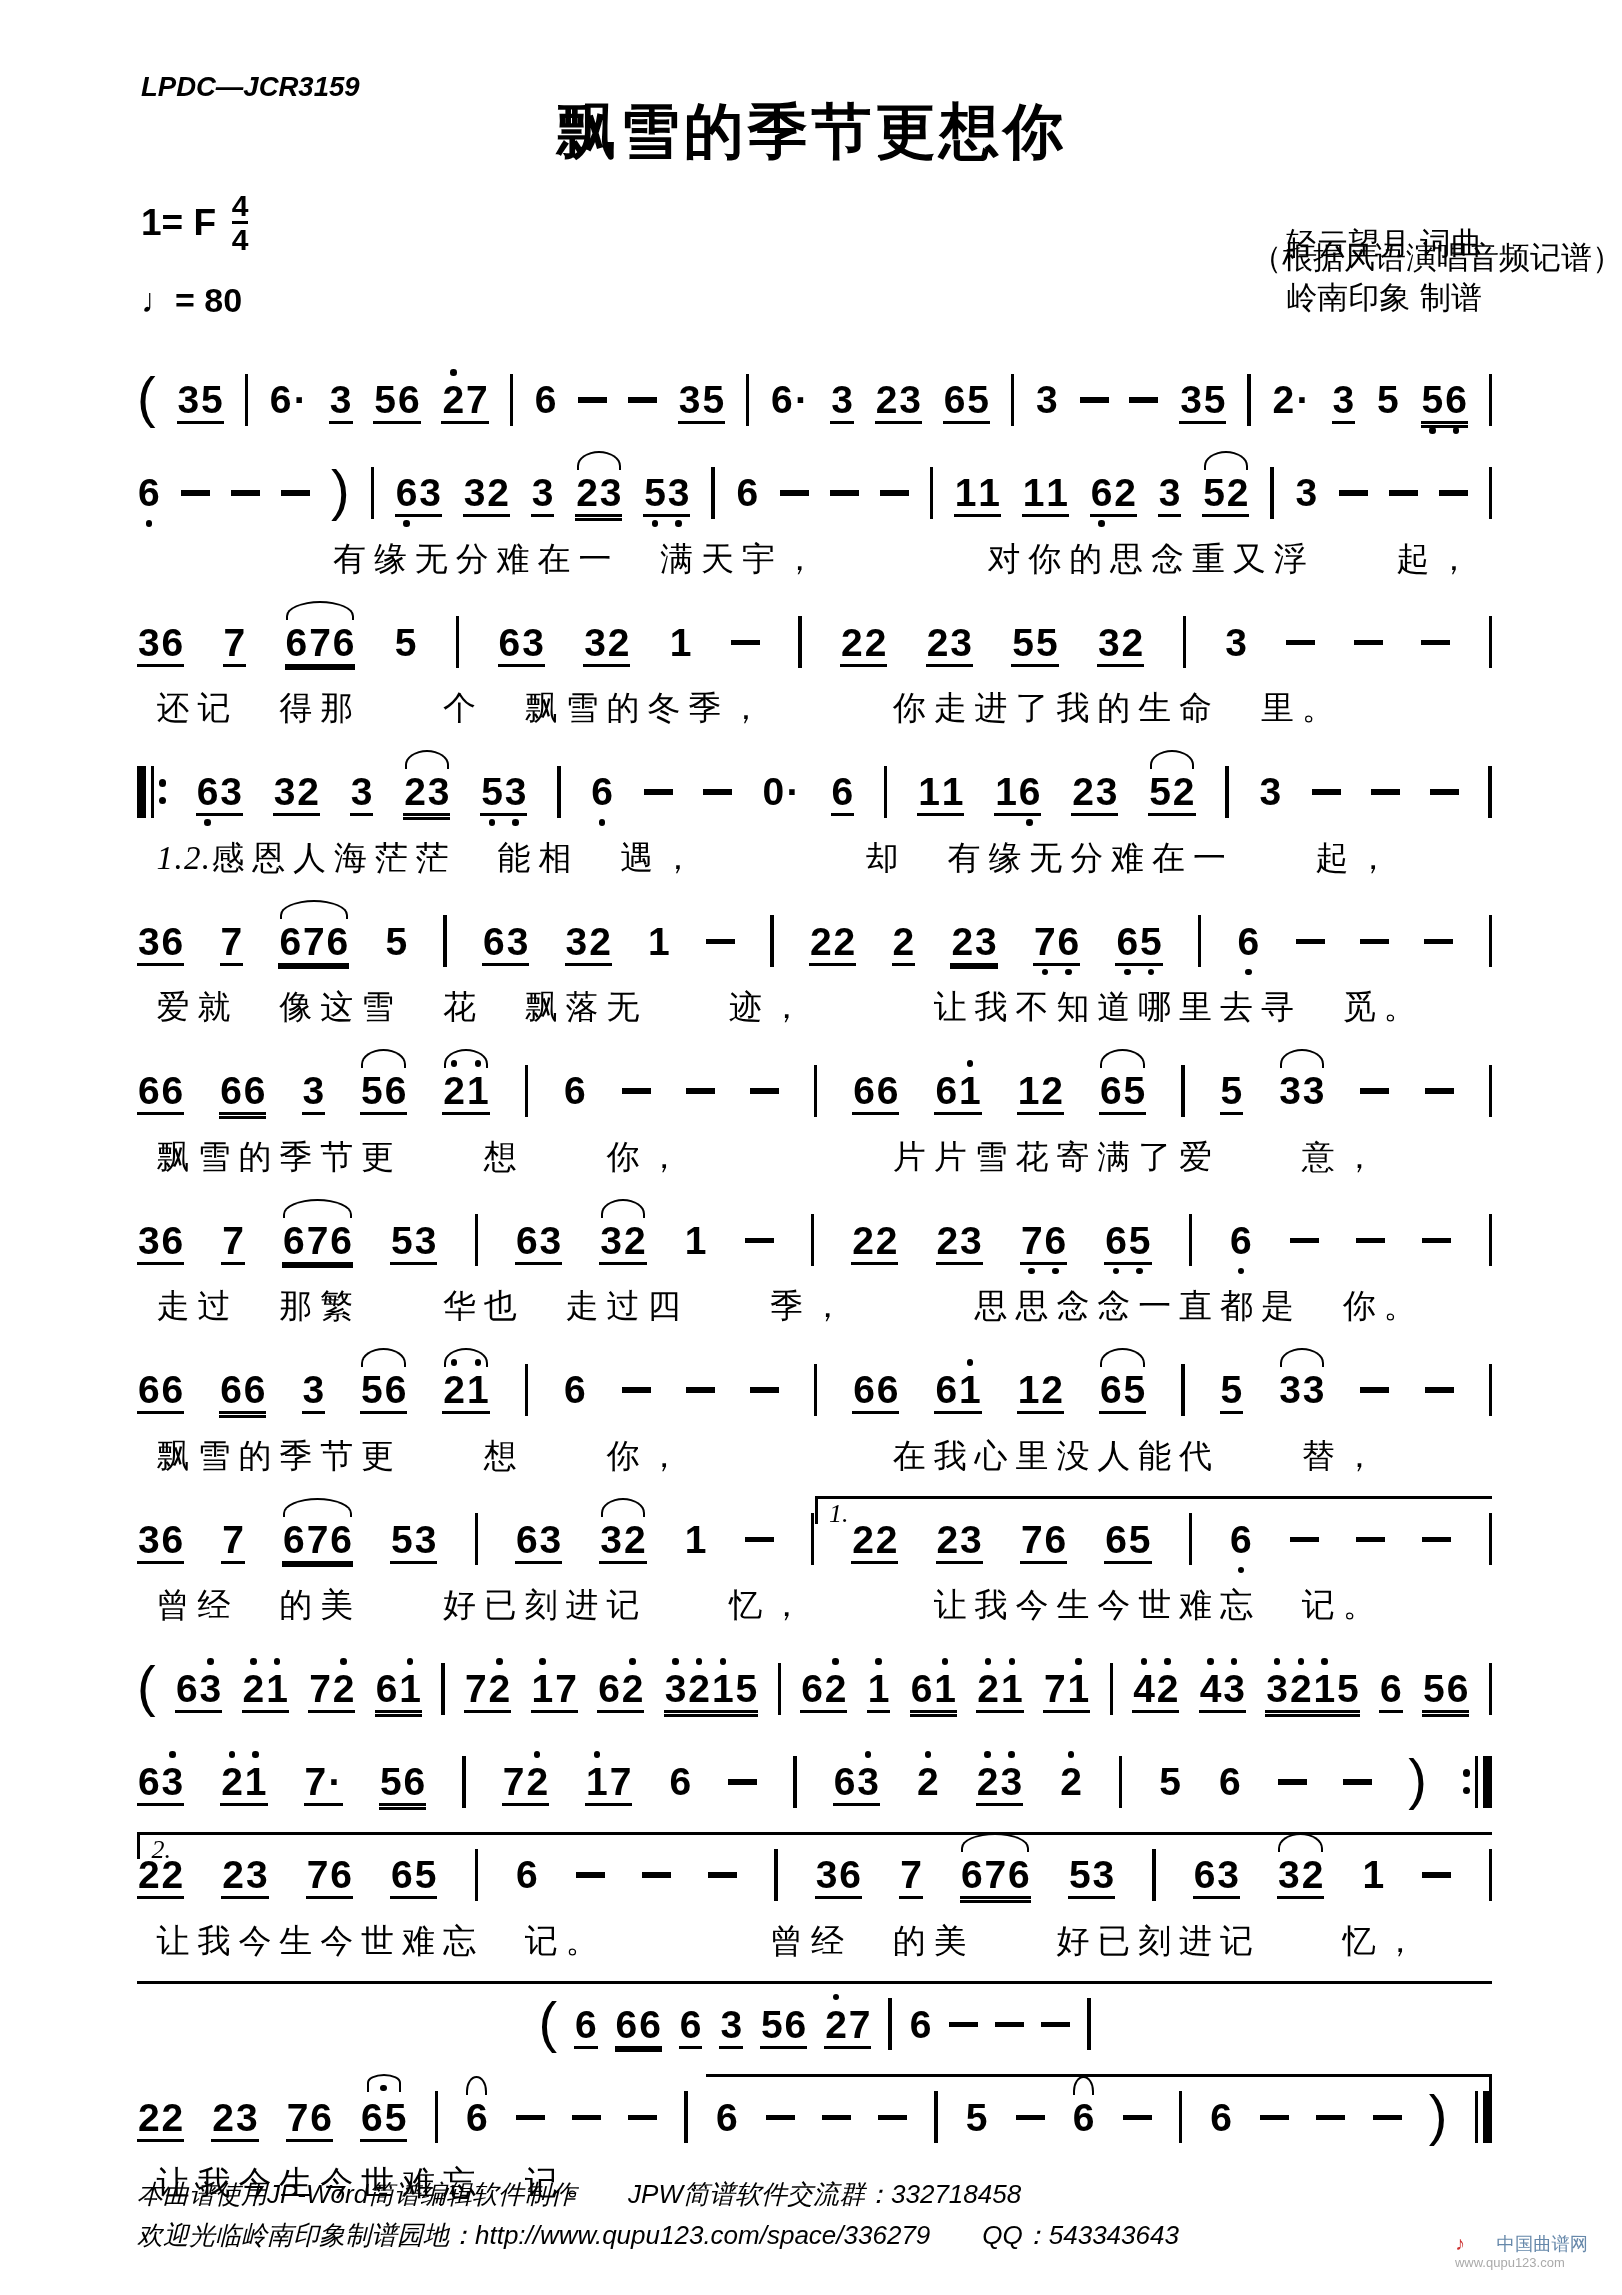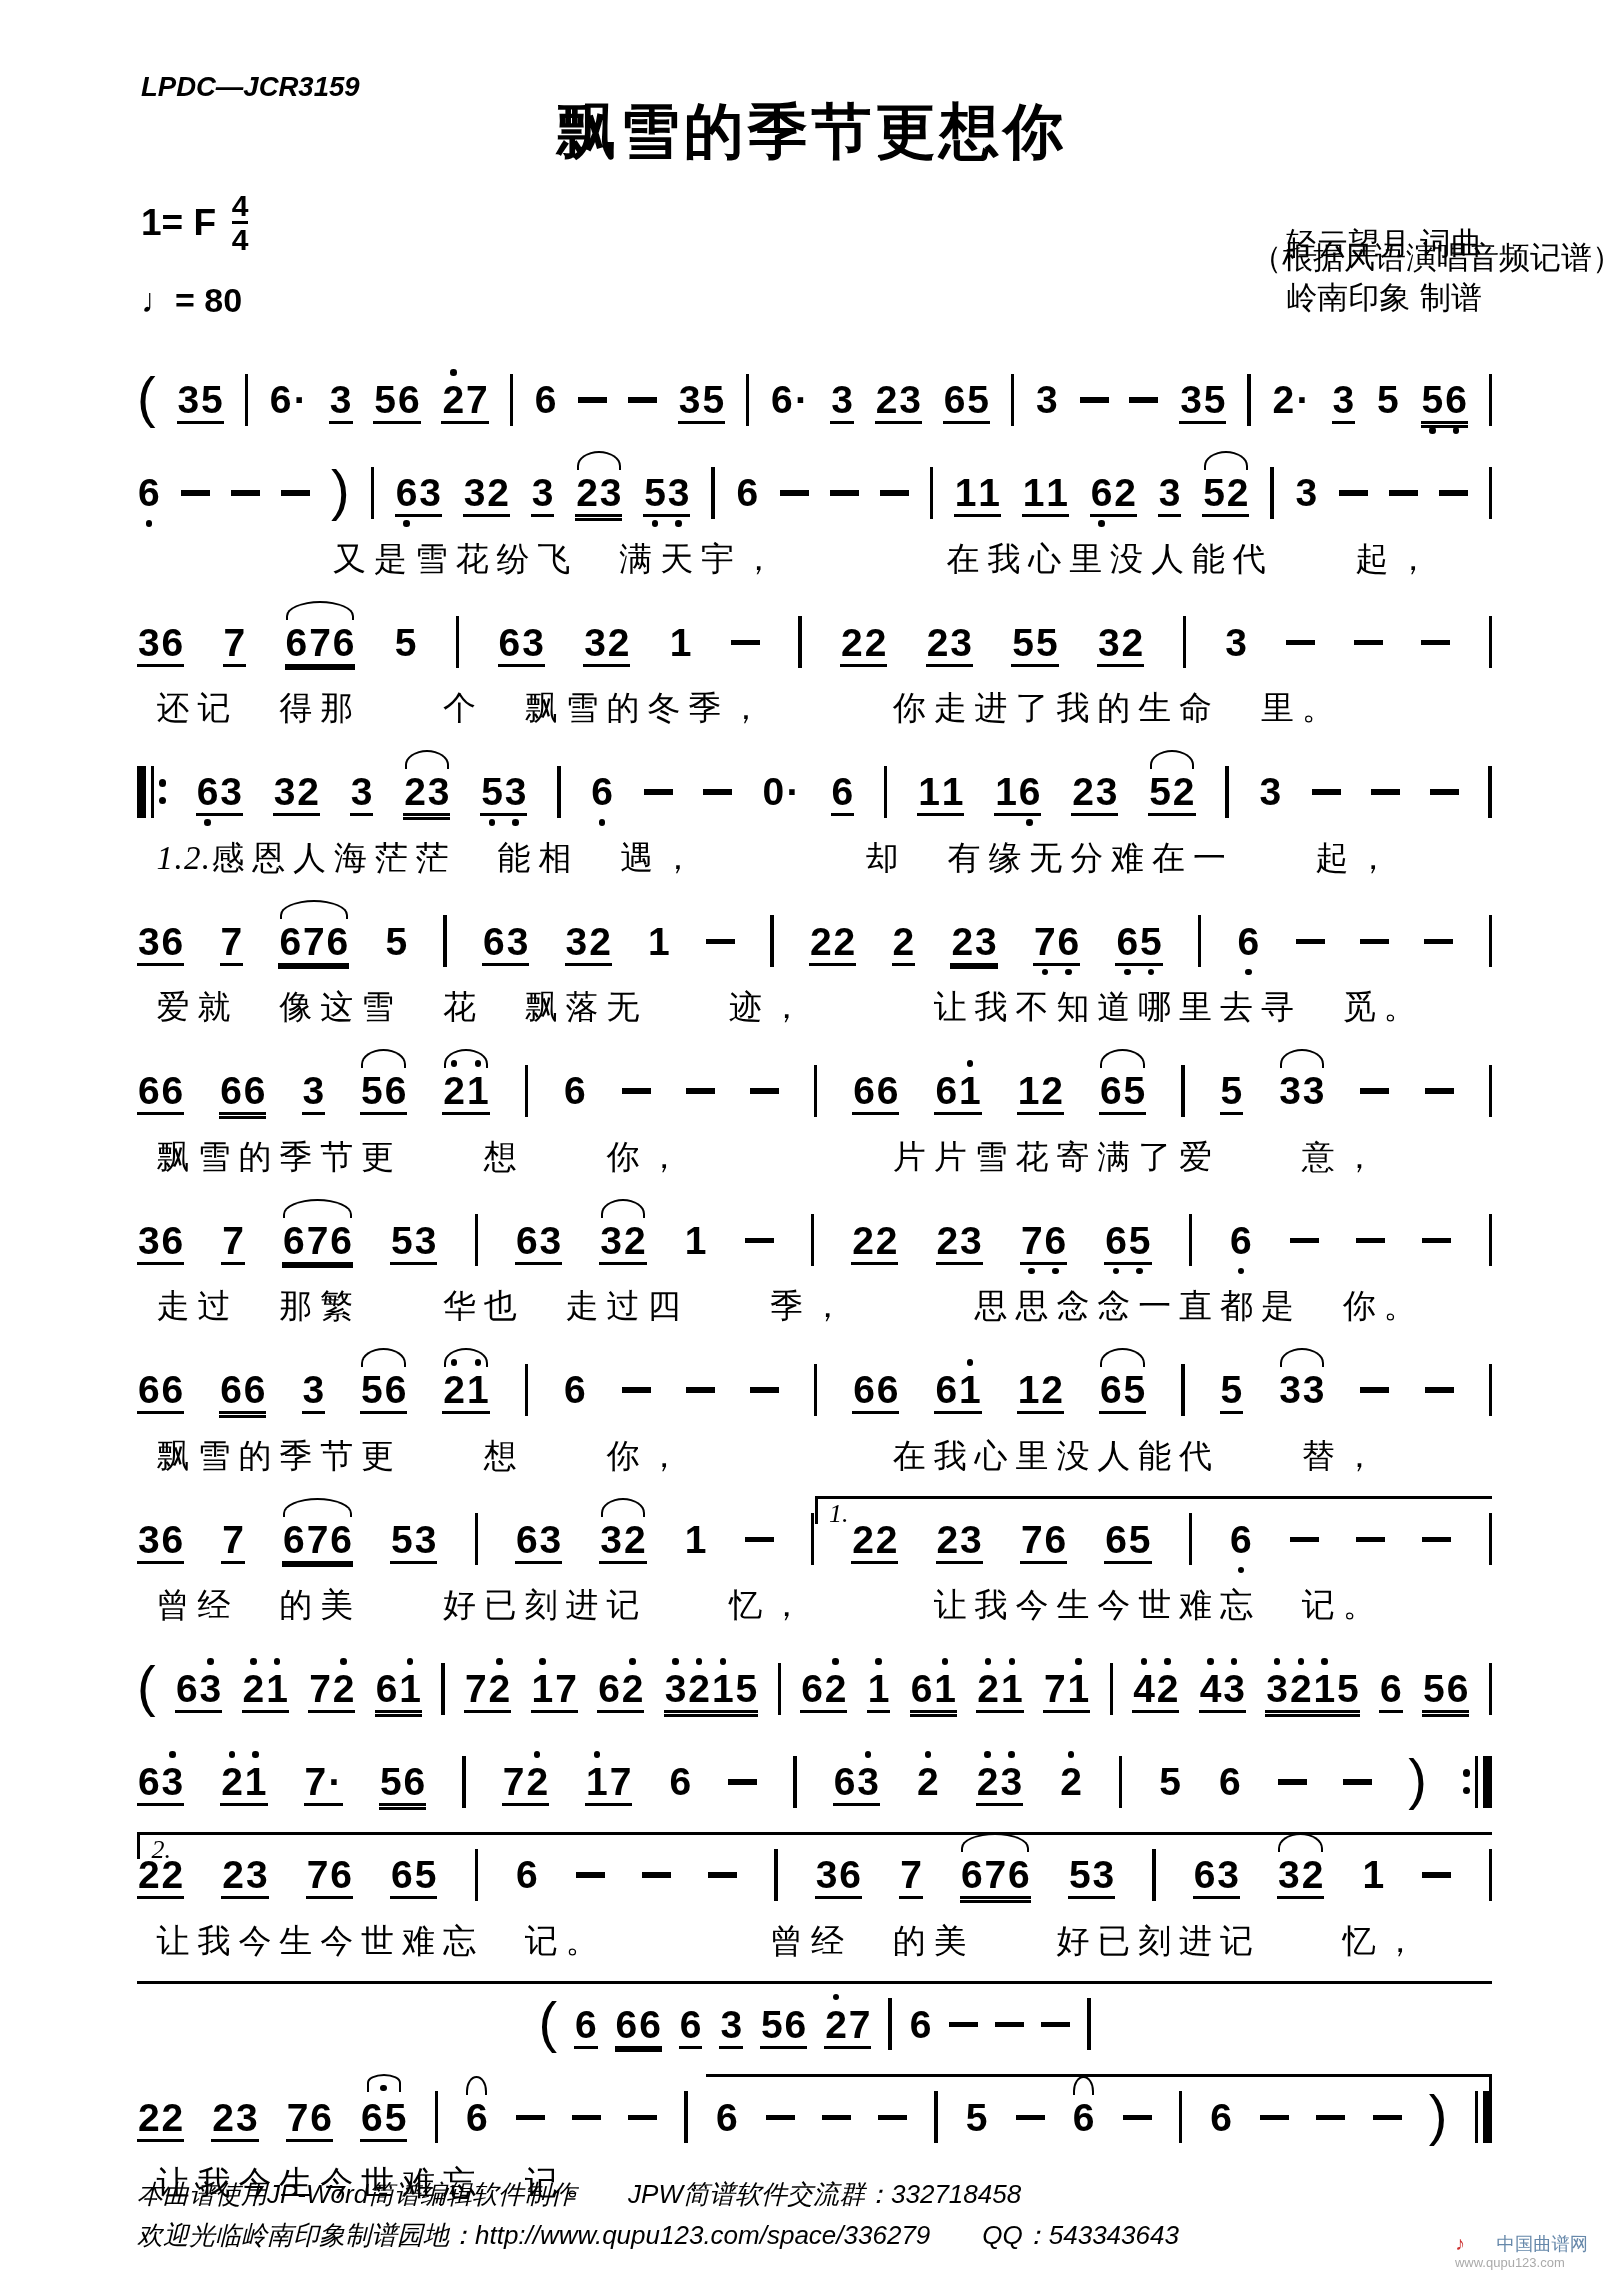--- a/index.html
+++ b/index.html
@@ -522,21 +522,21 @@
             </div>
             <div class="brow">
               <div class="c"></div>
             </div>
           </div>
           <div class="dash"></div>
           <div class="dash"></div>
           <div class="dash"></div>
           <div class="bar"></div>
         </div>
-        <div class="lyr" style="padding-left: 196px;">又是雪花纷飞　满天宇，　　　　在我心里没人能代　　起，</div>
+        <div class="lyr" style="padding-left: 196px;">有缘无分难在一　满天宇，　　　　对你的思念重又浮　　起，</div>
       </div>
       <div class="system">
         <div class="mline">
           <div class="note u1">
             <div class="trow">
               <div class="c"></div>
               <div class="c"></div>
             </div>
             <div class="drow">
               <div class="dg">3</div>

